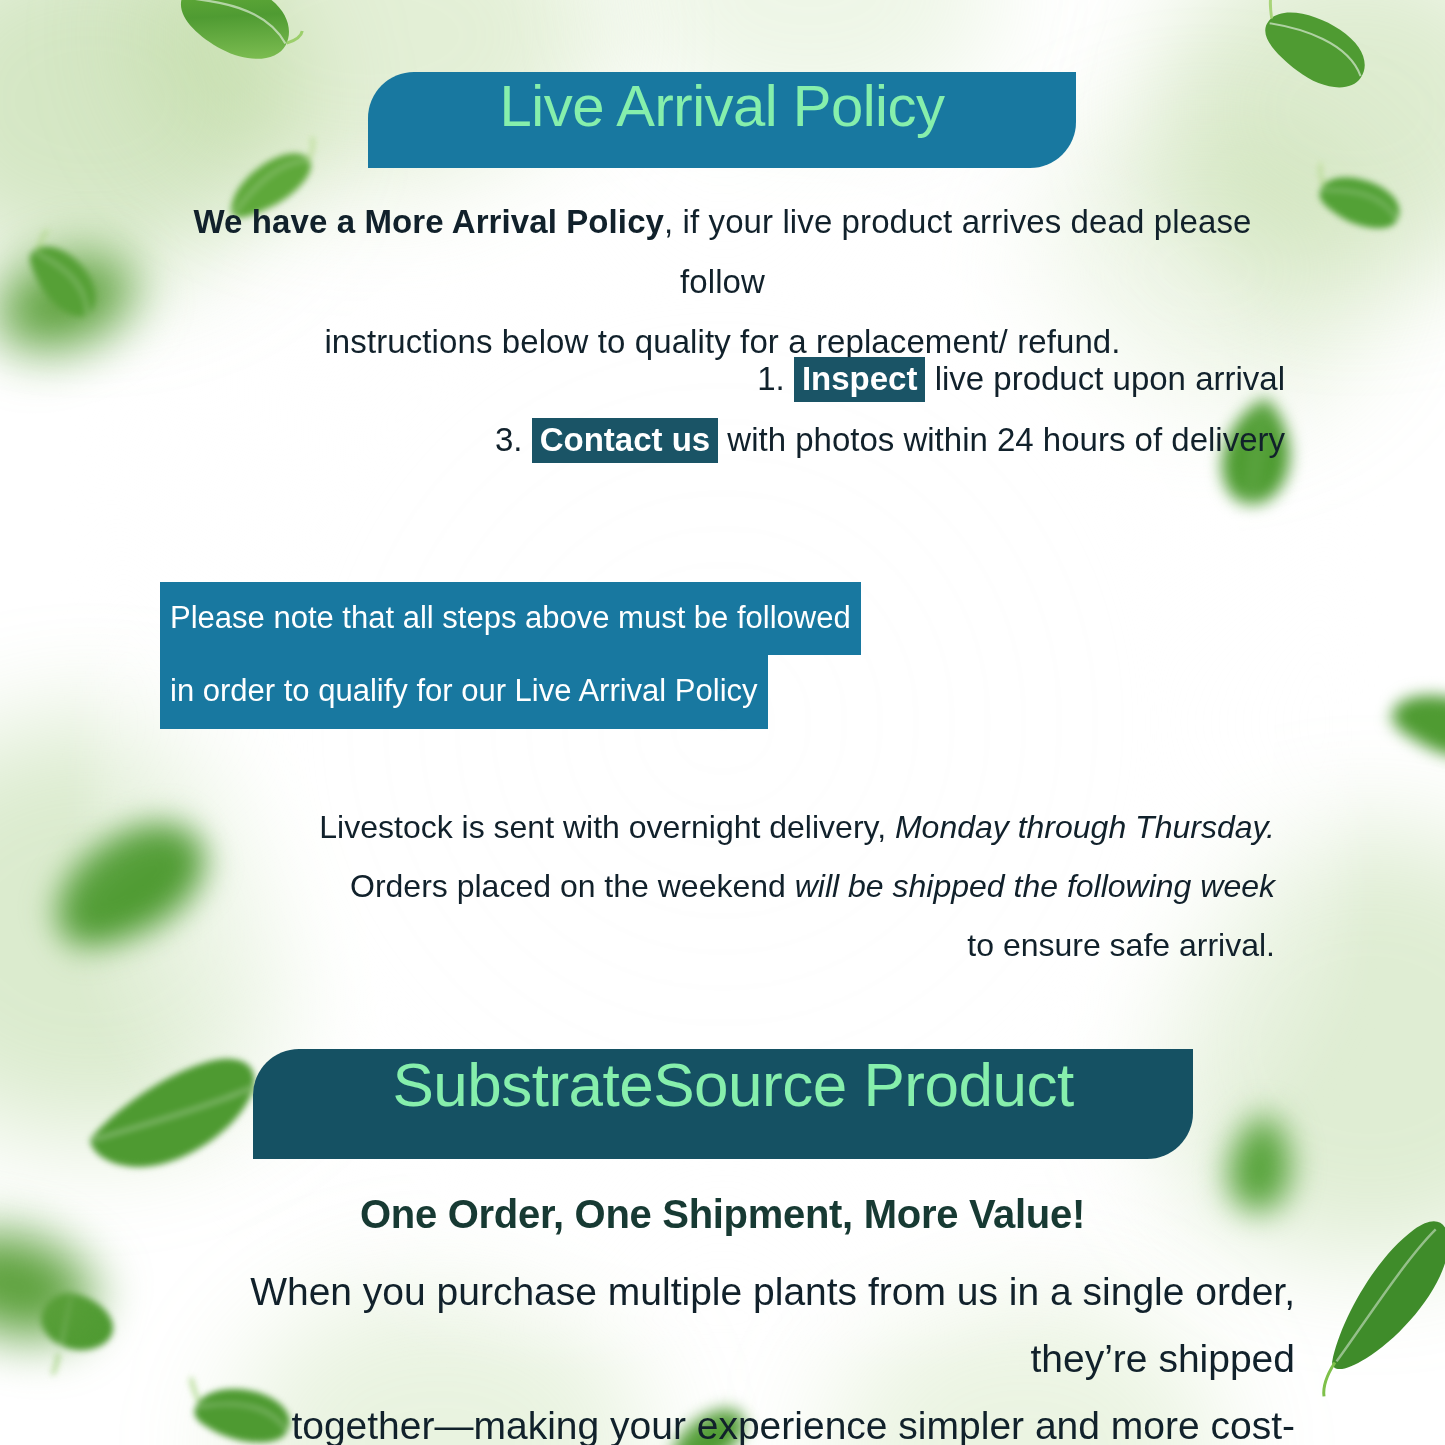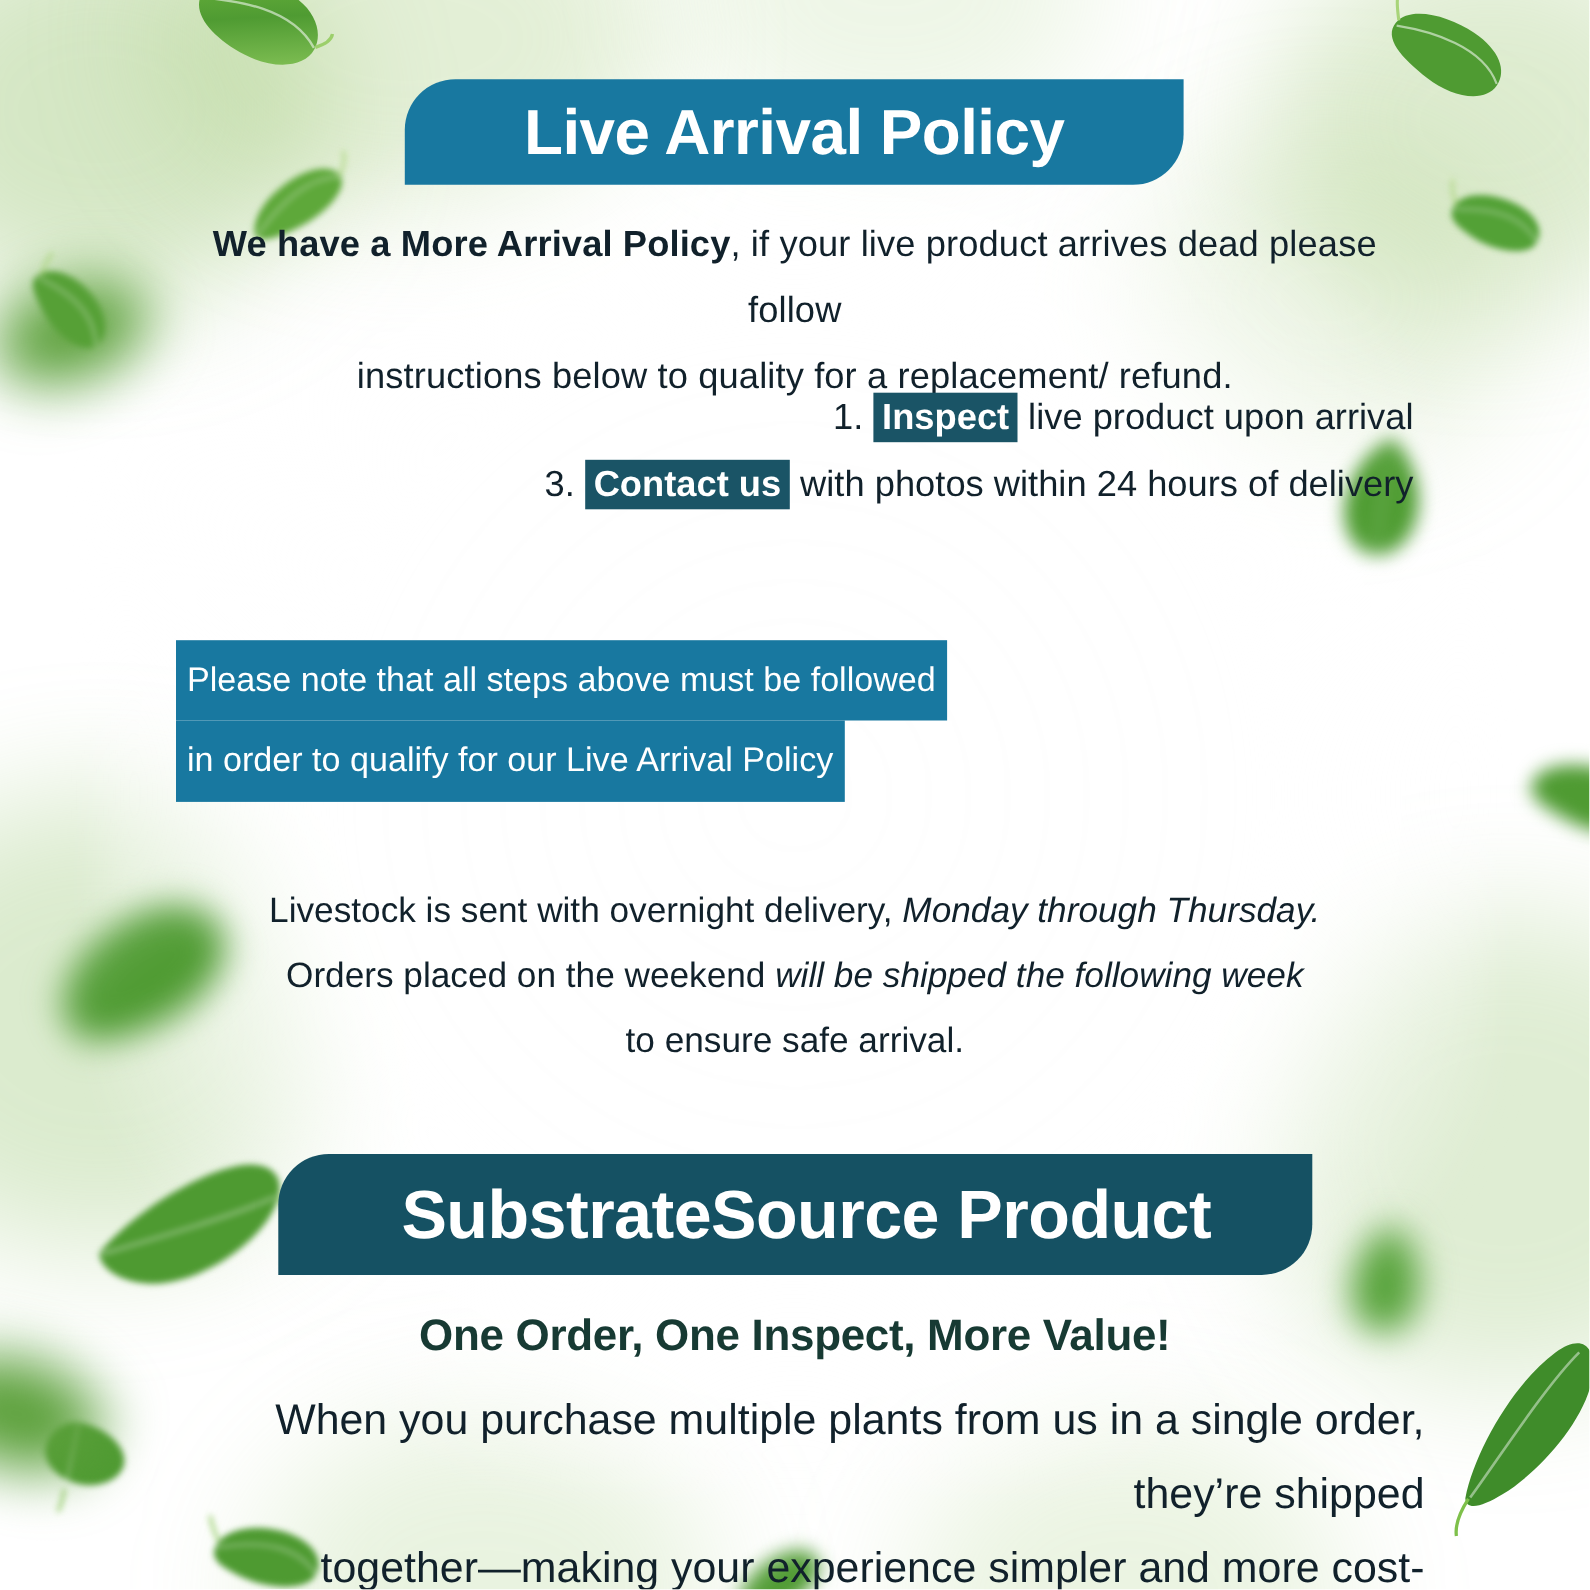--- a/index.html
+++ b/index.html
@@ -67,24 +67,24 @@
   
   .content {
     position: absolute;
     inset: 0;
     z-index: 5;
   }
 
   .banner {
     position: absolute;
     display: flex;
-    align-items: center;
+    align-items: flex-start;
     justify-content: center;
-    color: #ffffff;
-    font-weight: bold;
+    color: #86efac;
+    font-weight: normal;
     letter-spacing: -0.5px;
     
     border-radius: 46px 0 46px 0;
     box-sizing: border-box;
   }
 
   #banner-live-arrival {
     left: 368px;
     top: 72px;
     width: 708px;
@@ -149,21 +149,21 @@
     color: #ffffff;
     padding: 5px 10px 7px 10px;
     font-weight: 500;
   }
 
   .shipping {
     position: absolute;
     left: 170px;
     top: 798px;
     width: 1105px;
-    text-align: center;
+    text-align: right;
     font-size: 32px;
     line-height: 1.84;
     color: #11212b;
   }
   .shipping em { font-style: italic; }
 
   .subhead {
     position: absolute;
     left: 160px;
     top: 1192px;
@@ -381,21 +381,21 @@
         <span>Orders placed on the weekend</span>
         <em>will be shipped the following week</em>
       </div>
       <div>to ensure safe arrival.</div>
     </div>
 
     <div class="banner" id="banner-substrate">
       <span>SubstrateSource Product</span>
     </div>
 
-    <div class="subhead">One Order, One Inspect, More Value!</div>
+    <div class="subhead">One Order, One Shipment, More Value!</div>
 
     <div class="outro">
       <div>When you purchase multiple plants from us in a single order, they’re shipped</div>
       <div>together—making your experience simpler and more cost-effective.</div>
     </div>
 
   </div>
 </div>
 
 </body></html>

